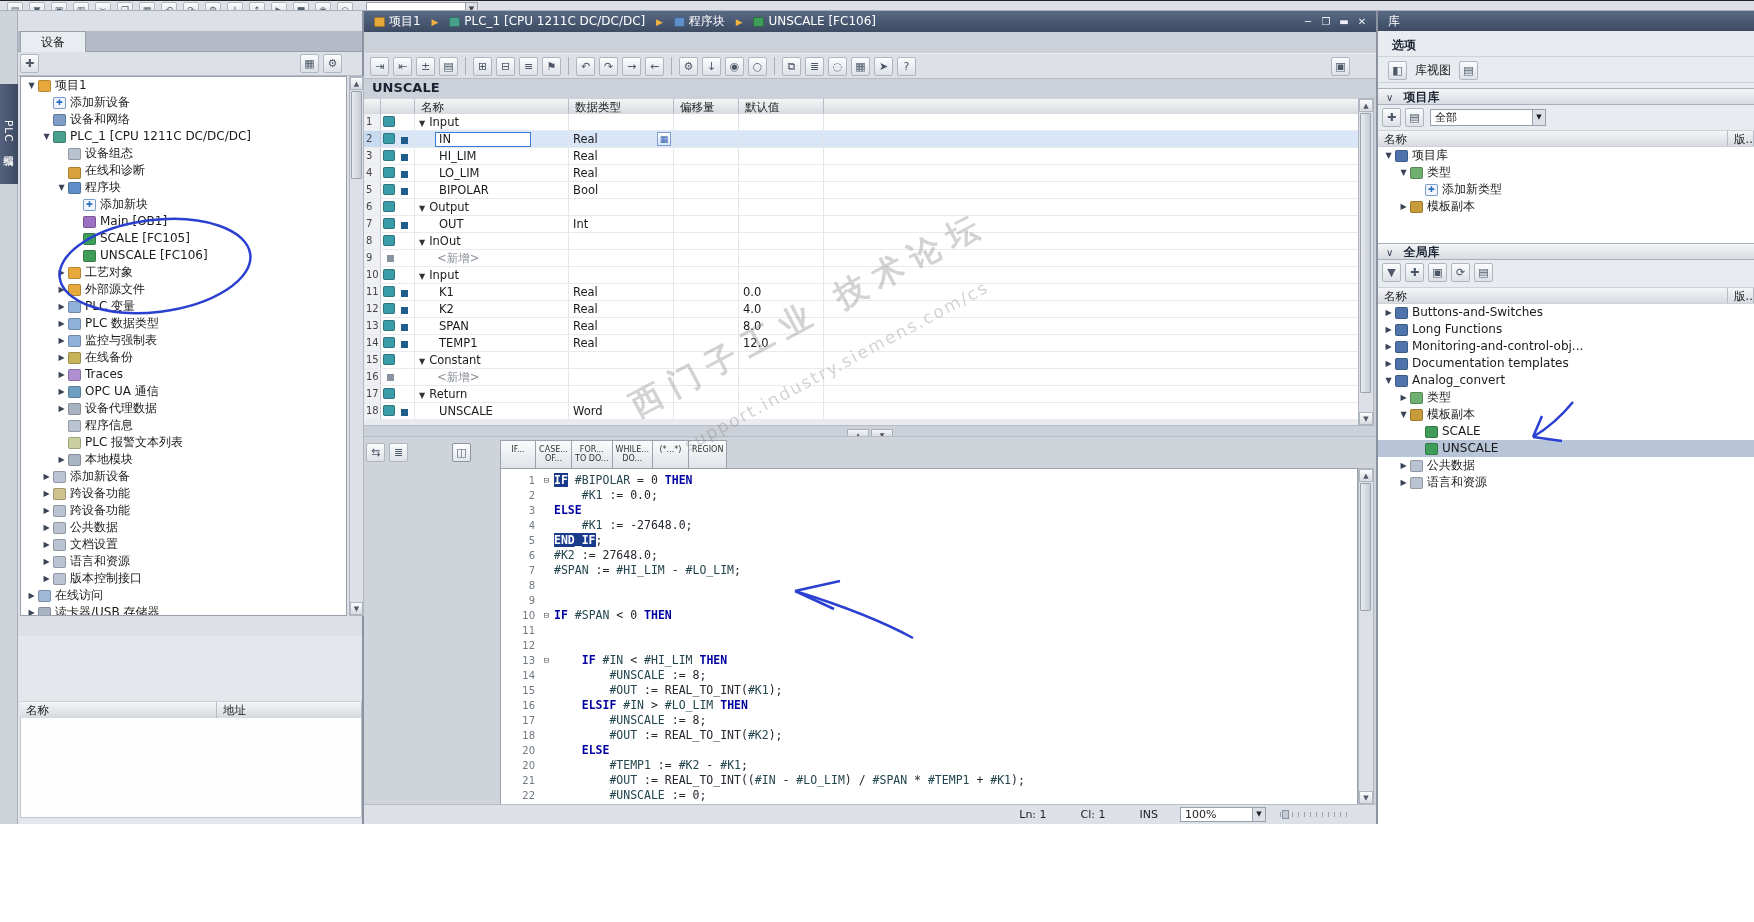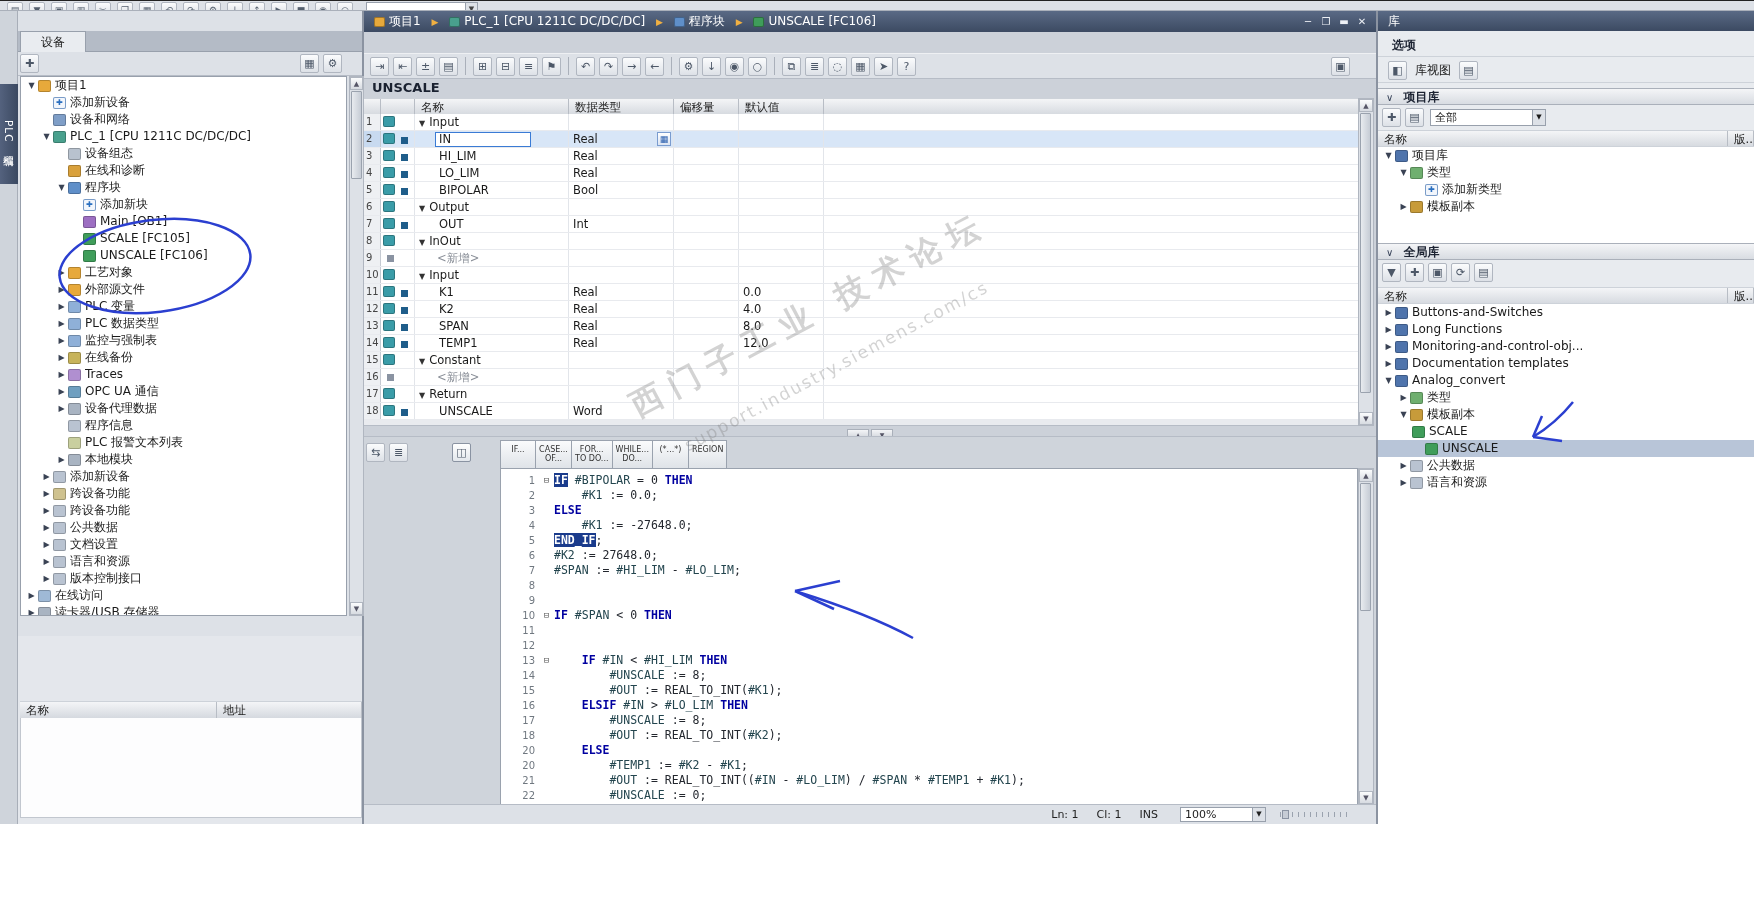--- a/index.html
+++ b/index.html
@@ -95,21 +95,21 @@
   .code-line:first-child{margin-top:4px}
   .ln{width:38px;text-align:right;color:#707880;font-size:10px;padding-right:4px;flex:0 0 auto;font-family:"DejaVu Sans","Liberation Sans",sans-serif}
   .fold{width:15px;font-size:9px;color:#555;flex:0 0 auto;text-align:center}
   .ct{white-space:pre;color:#23272e}
   .kw{color:#0000a0;font-weight:bold}
   .kwm{background:#1a3b8c;color:#fff;font-weight:bold}
   .vr{color:#23454e}
   #code-scroll{left:994px;top:31px;width:16px;height:337px}
   
   #status-bar{position:absolute;left:0;top:793px;width:100%;height:20px;background:#dde1e7;border-top:1px solid #b6bcc6;font-size:11px;color:#222;display:flex;justify-content:flex-end;align-items:center;padding-right:26px}
-  #status-bar .st{margin-left:18px}
+  #status-bar .st{margin-left:34px}
   #zoom-combo{margin-left:22px;width:86px;height:15px;background:#fff;border:1px solid #98a0ac;position:relative;font-size:11px;line-height:13px;padding-left:4px}
   #zoom-combo .dd{position:absolute;right:0;top:0;width:13px;height:100%;background:#dde1e7;border-left:1px solid #98a0ac;font-size:7px;text-align:center;line-height:13px}
   #zoom-slider{margin-left:14px;width:70px;height:9px;background:repeating-linear-gradient(90deg,#9aa2ae 0 1px,transparent 1px 6px);background-size:100% 5px;background-position:0 2px;background-repeat:no-repeat;position:relative}
   #zoom-slider .knob{position:absolute;left:2px;top:0;width:7px;height:9px;background:#c6ccd5;border:1px solid #8a93a2}
 
   
   #right-panel{position:absolute;left:1376px;top:11px;width:378px;height:813px;background:#e8ebef;border-left:2px solid #8b93a1}
   #rp-options{position:absolute;left:0;top:22px;width:100%;height:24px;font-weight:bold;color:#1d2433;padding:4px 0 0 14px;border-bottom:1px solid #cdd2d9}
   #rp-libview{position:absolute;left:0;top:48px;width:100%;height:24px;display:flex;align-items:center;padding-left:8px;border-bottom:1px solid #cdd2d9}
   #rp-libview .lbl{margin:0 6px}
@@ -192,21 +192,21 @@
         <div class="tree-row" style="padding-left: 19px;">
           <span class="expander">▼</span>
           <span class="ticon" style="background: rgb(73, 160, 141);"></span>
           <span class="tlabel">PLC_1 [CPU 1211C DC/DC/DC]</span>
         </div>
         <div class="tree-row" style="padding-left: 34px;">
           <span class="expander"></span>
           <span class="ticon" style="background: rgb(184, 194, 206);"></span>
           <span class="tlabel">设备组态</span>
         </div>
-        <div class="tree-row" style="padding-left: 34px;">
+        <div class="tree-row" style="padding-left: 34px; align-items: flex-end;">
           <span class="expander"></span>
           <span class="ticon" style="background: rgb(217, 161, 60);"></span>
           <span class="tlabel">在线和诊断</span>
         </div>
         <div class="tree-row" style="padding-left: 34px;">
           <span class="expander">▼</span>
           <span class="ticon" style="background: rgb(95, 143, 201);"></span>
           <span class="tlabel">程序块</span>
         </div>
         <div class="tree-row" style="padding-left: 49px;">
@@ -718,21 +718,21 @@
         <div class="tree-row" style="padding-left: 19px;">
           <span class="expander">▶</span>
           <span class="ticon" style="background: rgb(111, 175, 111);"></span>
           <span class="tlabel">类型</span>
         </div>
         <div class="tree-row" style="padding-left: 19px;">
           <span class="expander">▼</span>
           <span class="ticon" style="background: rgb(199, 155, 58);"></span>
           <span class="tlabel">模板副本</span>
         </div>
-        <div class="tree-row" style="padding-left: 21px;">
+        <div class="tree-row" style="padding-left: 34px;">
           <span class="expander"></span>
           <span class="ticon" style="background: rgb(63, 157, 90);"></span>
           <span class="tlabel">SCALE</span>
         </div>
         <div class="tree-row selected" style="padding-left: 34px;">
           <span class="expander"></span>
           <span class="ticon" style="background: rgb(63, 157, 90);"></span>
           <span class="tlabel">UNSCALE</span>
         </div>
         <div class="tree-row" style="padding-left: 19px;">

